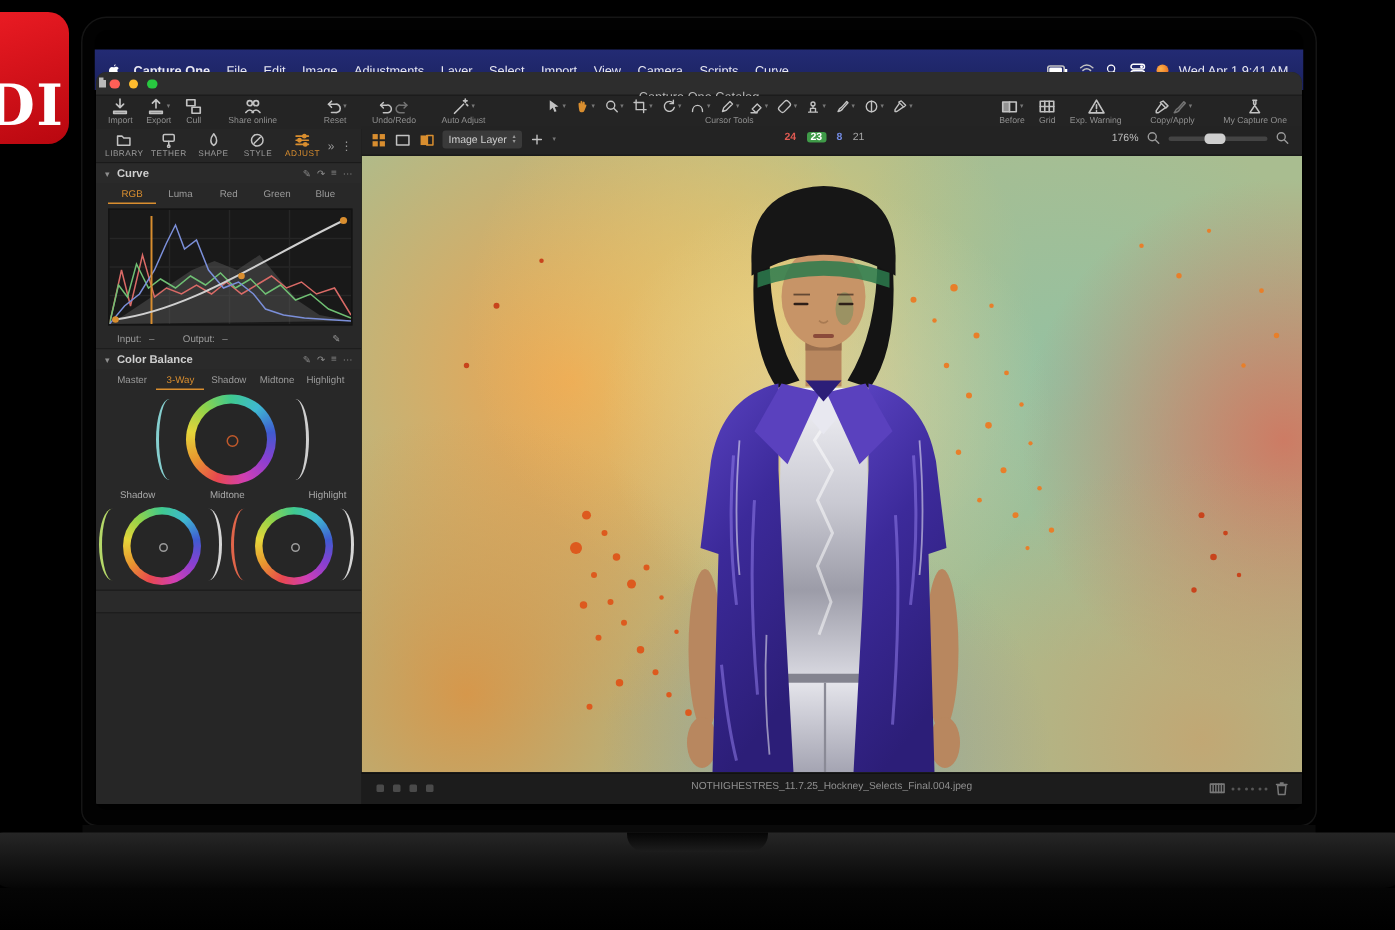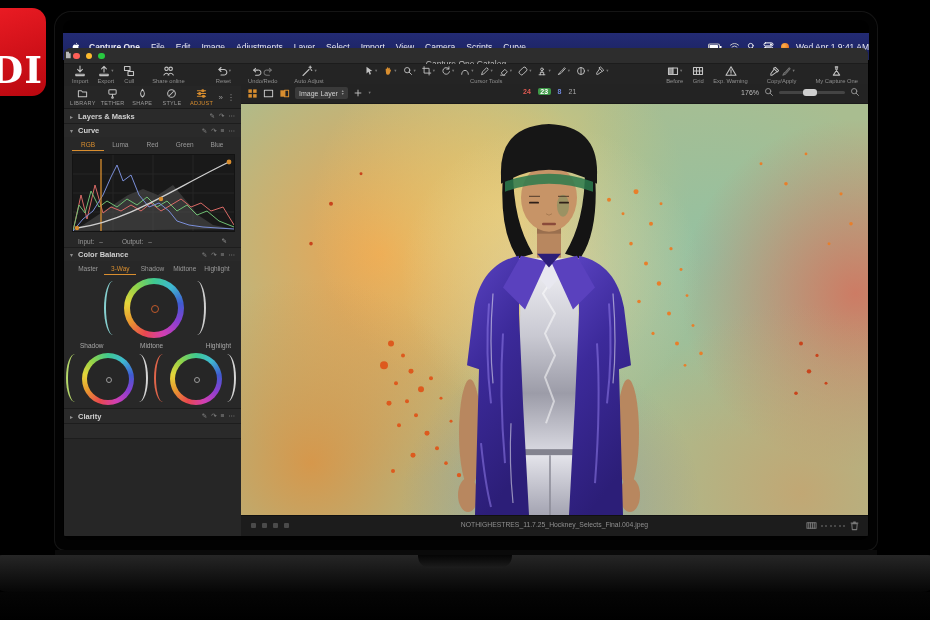--- a/index.html
+++ b/index.html
@@ -22,21 +22,21 @@
   .logo{position:absolute;left:-16px;top:8px;width:62px;height:88px;z-index:50;
         background:linear-gradient(160deg,#ec1c24,#b8070f);border-radius:14px;overflow:hidden;}
   .logo span{position:absolute;right:3px;bottom:4px;color:#fff;font-family:"DejaVu Serif",serif;
         font-size:38px;font-weight:bold;letter-spacing:1px;}
 
   
   .menubar{position:absolute;left:0;right:0;top:13px;height:27px;background:linear-gradient(#232b74,#1b2260);
         display:flex;align-items:center;color:#e9e9f2;font-size:8.5px;}
   .menubar .mi{margin-right:11px;white-space:nowrap;}
   .menubar .app{font-weight:bold;margin-left:8px;margin-right:11px;}
-  .mb-right{margin-left:auto;display:flex;align-items:center;gap:7px;}
+  .mb-right{margin-left:auto;display:flex;align-items:center;gap:7px;padding-right:10px;}
   .mb-right svg{display:block;}
   .clock{font-size:8.5px;white-space:nowrap;}
   .appdot{width:8px;height:8px;border-radius:50%;background:radial-gradient(circle at 35% 35%,#ffb24a,#e05c12);}
 
   
   .window{position:absolute;left:1px;right:1px;top:28px;height:488px;background:#242424;
           border-radius:7px 7px 0 0;overflow:hidden;}
   .titlebar{position:relative;height:15px;background:#2d2d2d;border-bottom:1px solid #1c1c1c;}
   .lights{position:absolute;left:9px;top:4.5px;display:flex;gap:6px;}
   .light{width:6.5px;height:6.5px;border-radius:50%;}
@@ -573,29 +573,20 @@
                 </svg>
               <span class="lb">ADJUST</span>
             </div>
             <div class="ttmore">
               <span>»</span>
               <span>⋮</span>
             </div>
           </div>
 
 
-          <div class="prow">
-            <span class="disc">▸</span>
-            <span class="ptitle">Layers &amp; Masks</span>
-            <span class="picons">
-              <span>✎</span>
-              <span>↷</span>
-              <span>⋯</span>
-            </span>
-          </div>
 
           <div class="panel">
             <div class="phead">
               <span class="disc">▾</span>
               <span class="ptitle">Curve</span>
               <span class="picons">
                 <span>✎</span>
                 <span>↷</span>
                 <span>≡</span>
                 <span>⋯</span>
@@ -682,30 +673,20 @@
               <div class="arc" style="left:90px;top:2px;height:48px;border-left:2.5px solid #e0654a"></div>
               <div class="wheel" style="left:106px;top:1px;width:52px;height:52px">
                 <div class="ring"></div>
                   <div class="wcenter" style="inset:5px"></div>
                   <div class="wdot gray"></div>
               </div>
               <div class="arc" style="left:154px;top:2px;height:48px;border-right:2.5px solid #d5d5d5"></div>
             </div>
           </div>
 
-          <div class="prow">
-            <span class="disc">▸</span>
-            <span class="ptitle">Clarity</span>
-            <span class="picons">
-              <span>✎</span>
-              <span>↷</span>
-              <span>≡</span>
-              <span>⋯</span>
-            </span>
-          </div>
           <div class="prow">
             
             
             
           </div>
 
         </div>
 
         <div class="viewercol">
           <div class="viewerbar">

